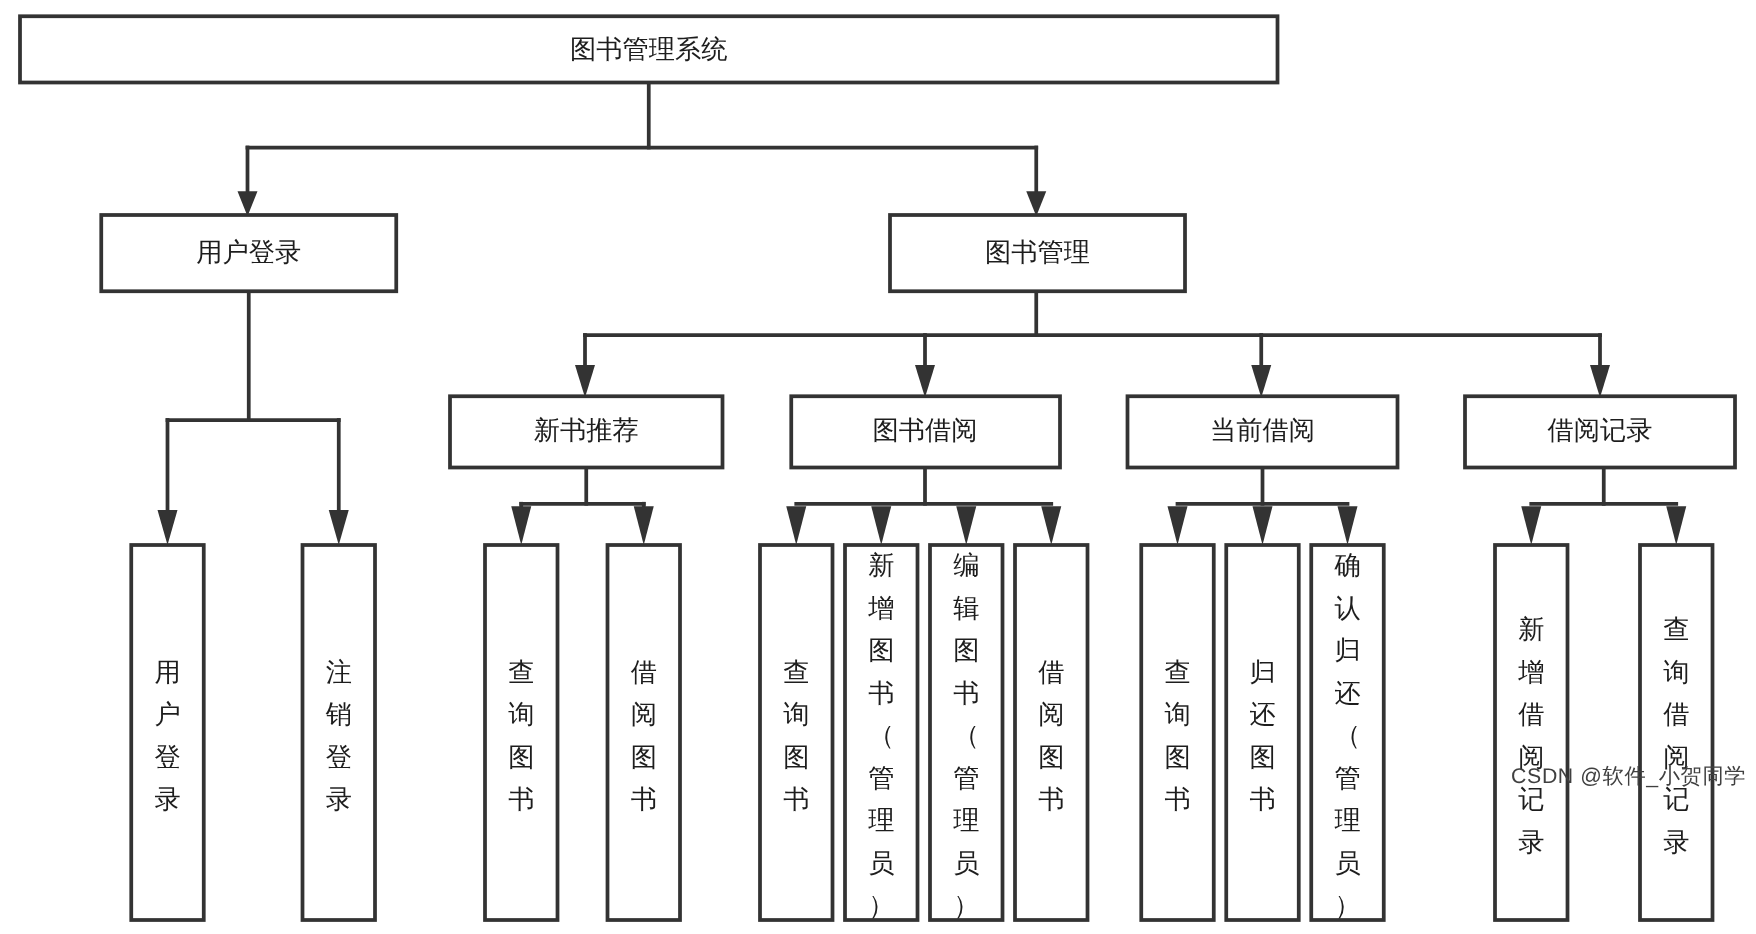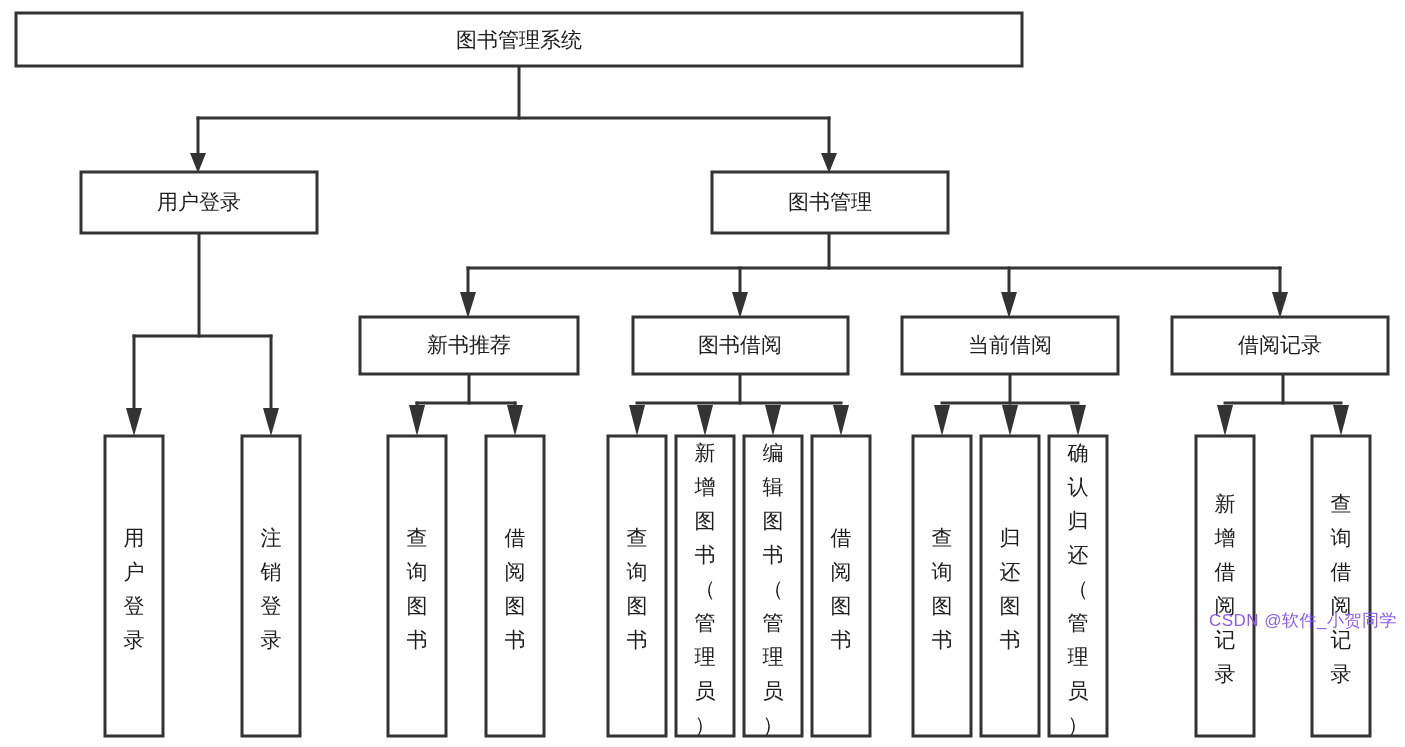--- a/index.html
+++ b/index.html
@@ -54,21 +54,21 @@
     font-size: 21px;
     fill: #1d1d1d;
     text-anchor: middle;
   }
   .watermark {
     position: absolute;
     right: 8px;
     bottom: 6px;
     font-family: "Liberation Sans", "DejaVu Sans", sans-serif;
     font-size: 17px;
-    color: #8b5cf6;
+    color: #404040;
     letter-spacing: 0.5px;
     white-space: nowrap;
     pointer-events: none;
   }
 </style>
 </head>
 <body>
 
 <div id="diagram-root">
 

